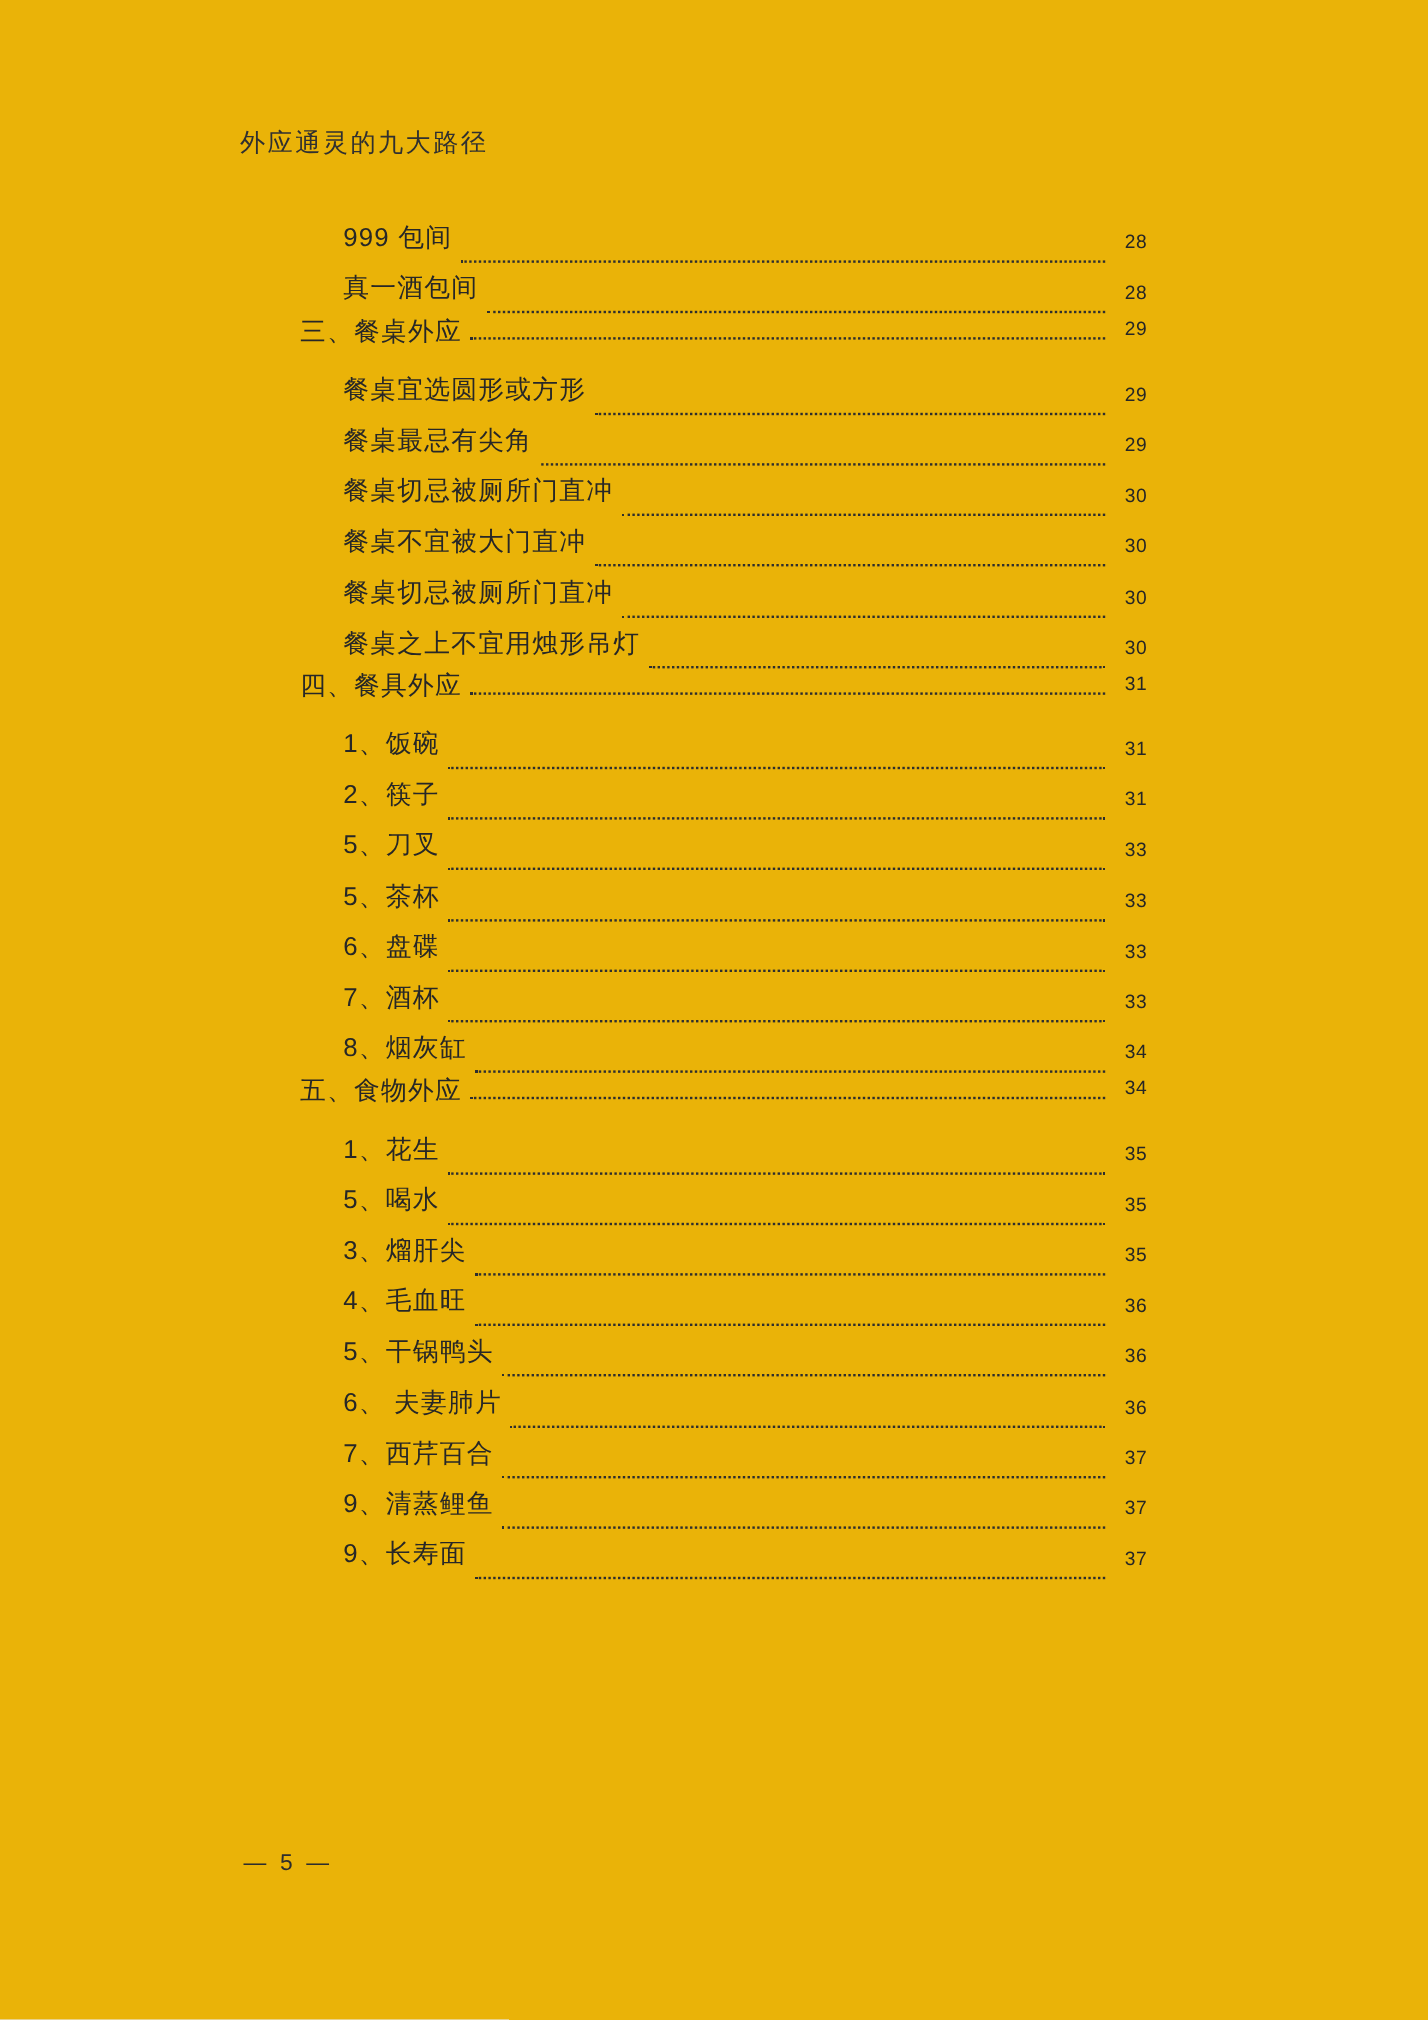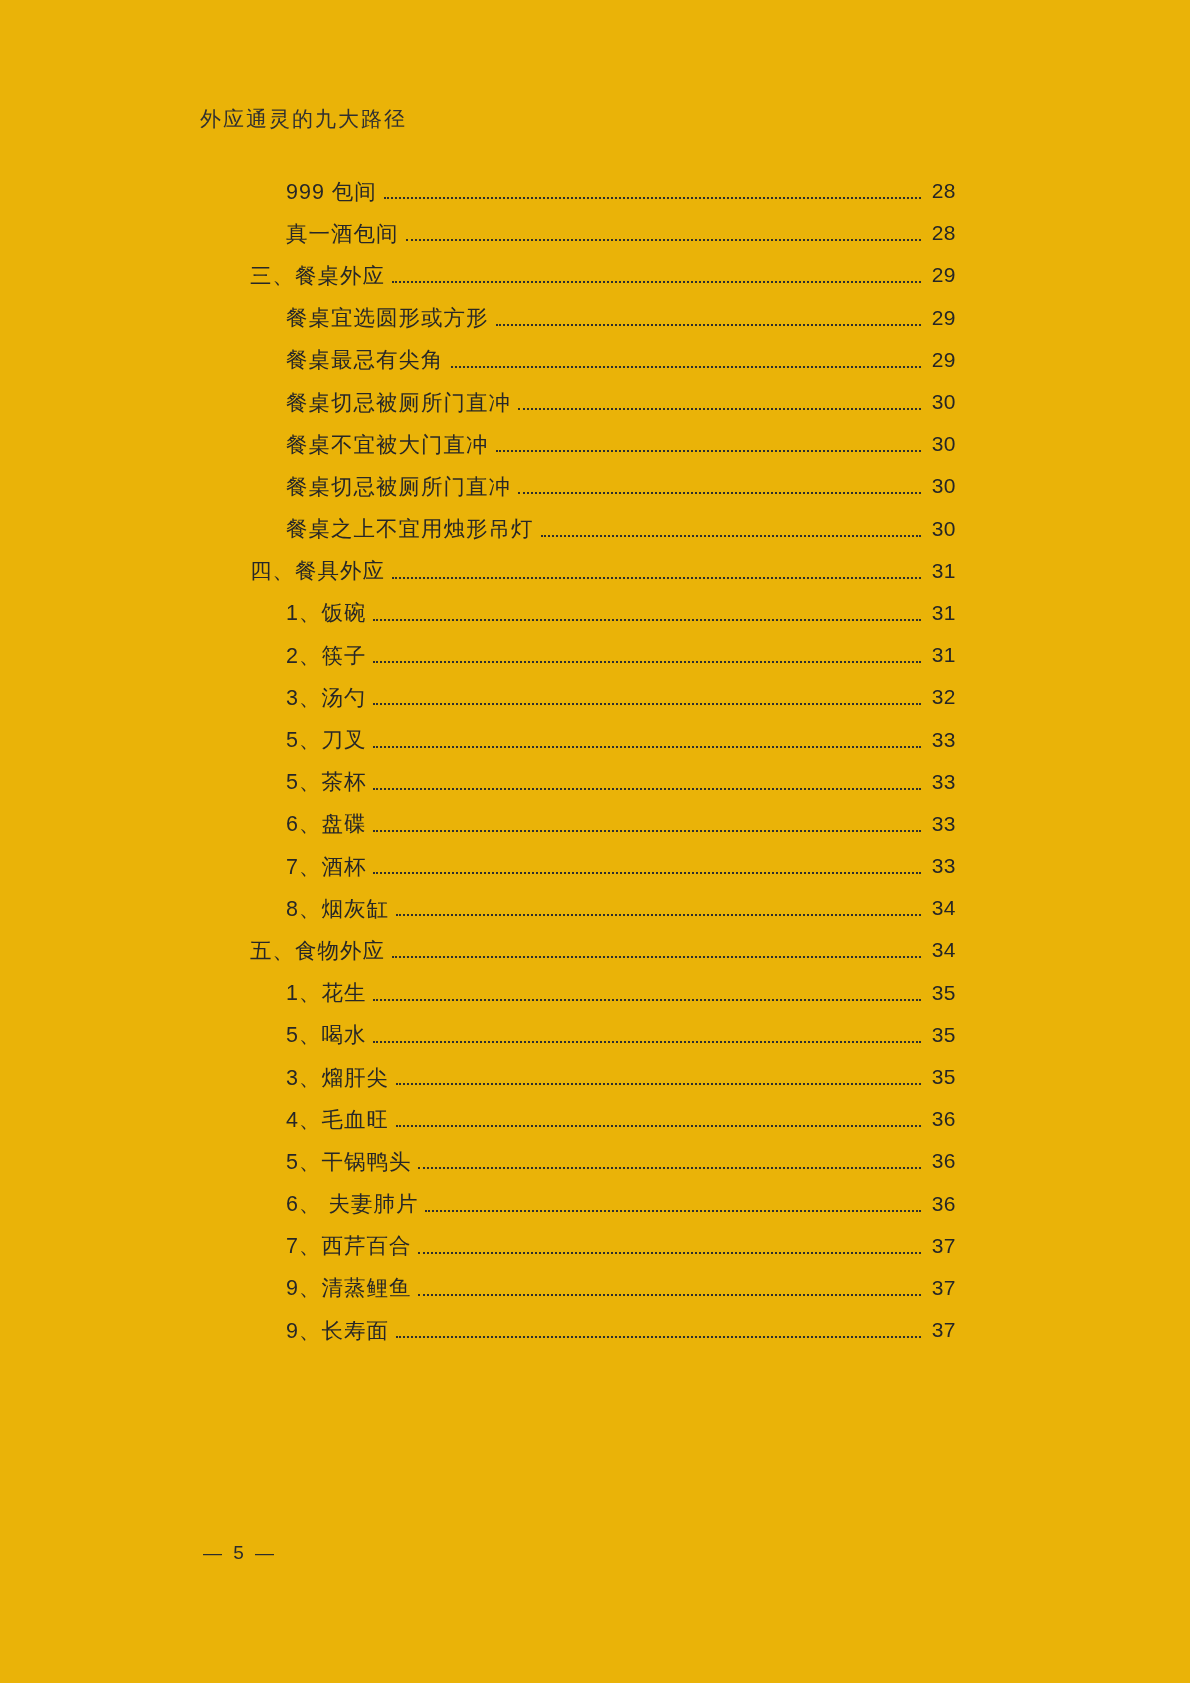--- a/index.html
+++ b/index.html
@@ -33,38 +33,38 @@
     width: 706px;
   }
   .toc-row {
     display: flex;
     align-items: center;
     height: 42.2px;
     font-size: 21.5px;
     color: #272727;
     cursor: pointer;
   }
-  .toc-row.level-3 { padding-left: 36px; }
+  .toc-row.level-3 { padding-left: 36px; align-items: flex-end; }
   .toc-row.level-2 { font-weight: 400; }
   .toc-label {
     white-space: nowrap;
     letter-spacing: 1px;
   }
   .leader {
     flex: 1 1 auto;
     height: 0;
     border-bottom: 2.4px dotted #2e2e2e;
     margin: 0 3px 0 7px;
     transform: translateY(7px);
     min-width: 20px;
   }
   .toc-page {
     min-width: 32px;
     text-align: right;
-    font-size: 21px;
+    font-size: 16px;
     color: #262626;
     letter-spacing: 0.5px;
   }
   .page-footer {
     position: absolute;
     left: 203px;
     top: 1542px;
     font-size: 19px;
     color: #2d2d2d;
     letter-spacing: 3px;
@@ -144,25 +144,20 @@
     <span class="leader"></span>
     <span class="toc-page">31</span>
   </div>
 
   <div class="toc-row level-3">
     <span class="toc-label">2、筷子</span>
     <span class="leader"></span>
     <span class="toc-page">31</span>
   </div>
 
-  <div class="toc-row level-3">
-    <span class="toc-label">3、汤勺</span>
-    <span class="leader"></span>
-    <span class="toc-page">32</span>
-  </div>
 
   <div class="toc-row level-3">
     <span class="toc-label">5、刀叉</span>
     <span class="leader"></span>
     <span class="toc-page">33</span>
   </div>
 
   <div class="toc-row level-3">
     <span class="toc-label">5、茶杯</span>
     <span class="leader"></span>

